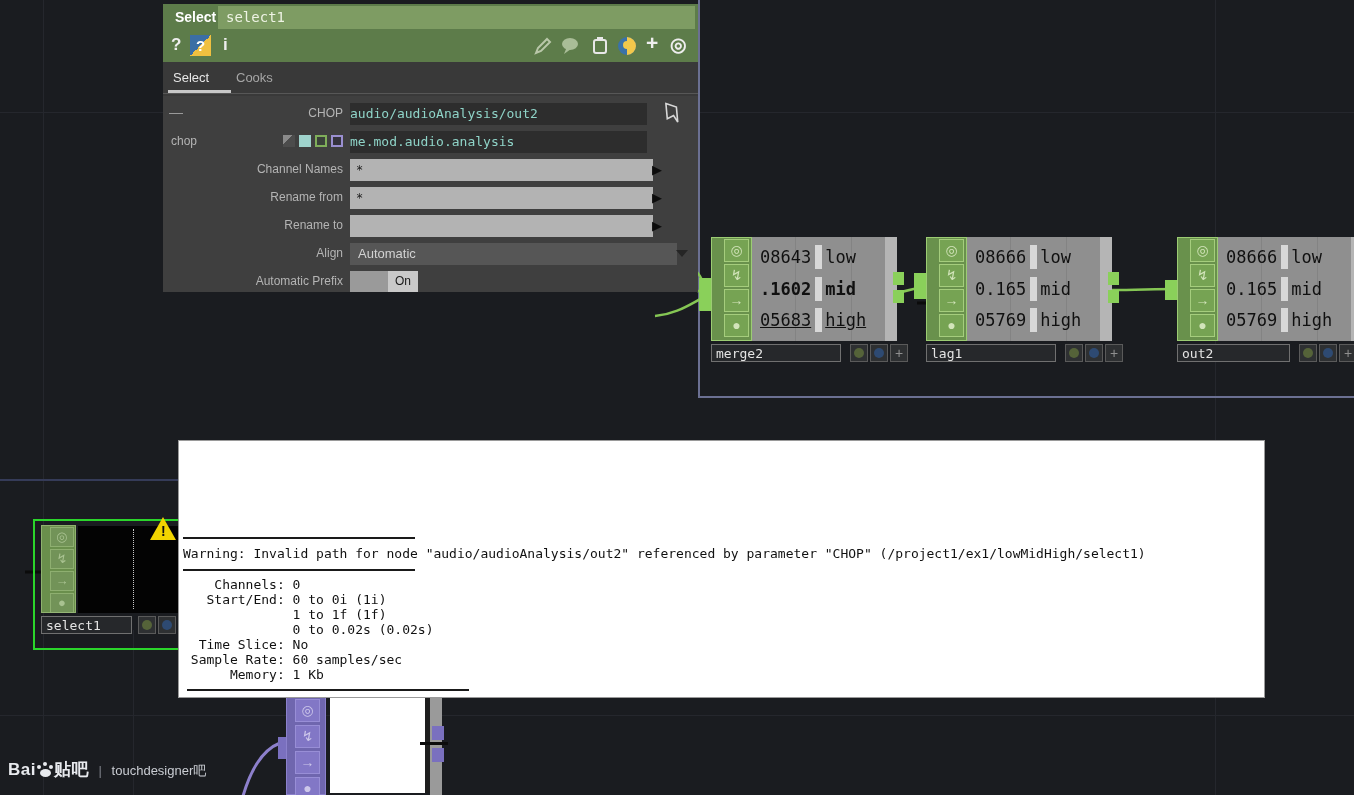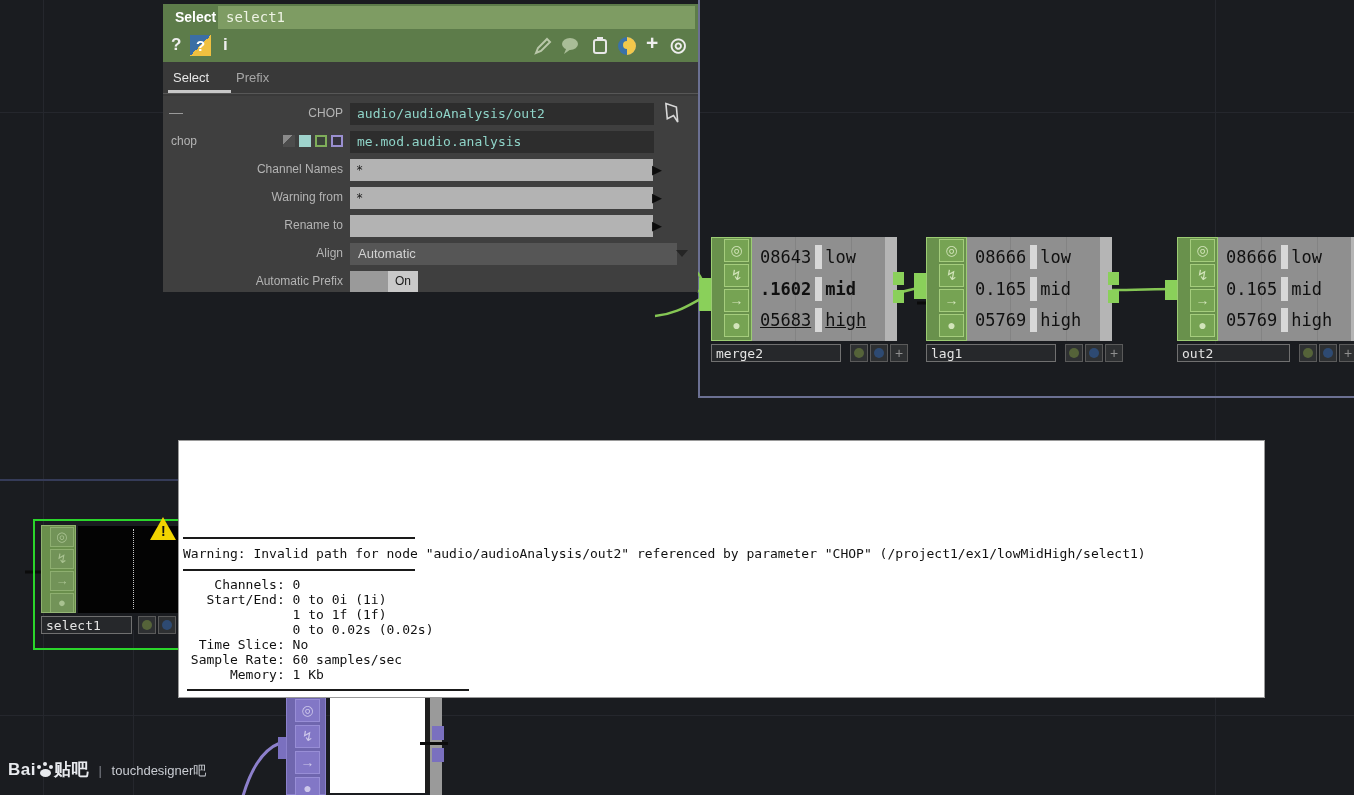--- a/index.html
+++ b/index.html
@@ -23,21 +23,21 @@
     background:linear-gradient(135deg,#3b6ea5 50%,#f0c040 50%);text-align:center;
     color:#fff;font-weight:bold;font-size:15px;line-height:21px;}
   .tb-ic{position:absolute;top:5px;width:20px;height:20px;}
   #dlg-tabs{position:absolute;left:0;top:58px;width:535px;height:34px;background:var(--tab-bar);}
   .tab{position:absolute;top:8px;font-size:13px;}
   #tab-underline{position:absolute;left:5px;top:28px;width:63px;height:4px;background:#c8c8c8;}
   #tab-baseline{position:absolute;left:0;top:31px;width:535px;height:1px;background:#575757;}
   .prow{position:absolute;left:0;width:535px;height:24px;}
   .plabel{position:absolute;left:0;width:180px;top:4px;font-size:12px;color:var(--label-gray);text-align:right;}
   .pfield-dark{position:absolute;left:187px;top:1px;width:297px;height:22px;background:var(--dark-field);
-    color:var(--teal);font-size:13px;line-height:22px;padding-left:7px;}
+    color:var(--teal);font-size:13px;line-height:22px;}
   .pfield-light{position:absolute;left:187px;top:1px;width:297px;height:22px;background:var(--light-field);
     color:#1c1c1c;font-size:12px;line-height:22px;padding-left:6px;}
   .parrow{position:absolute;left:489px;top:2px;width:20px;height:20px;color:#0c0c0c;font-size:13px;line-height:20px;}
   .esq{position:absolute;top:5px;width:12px;height:12px;box-sizing:border-box;}
   #dropdown{position:absolute;left:187px;top:1px;width:319px;height:22px;background:var(--dropdown);
     color:#d2d2d2;font-size:13px;line-height:22px;padding-left:8px;}
   #dd-arrow{position:absolute;right:10px;top:8px;width:0;height:0;
     border-left:6px solid transparent;border-right:6px solid transparent;border-top:7px solid #252525;}
   #toggle-track{position:absolute;left:187px;top:1px;width:38px;height:21px;background:#9a9a9a;}
   #toggle-chip{position:absolute;left:225px;top:1px;width:30px;height:21px;background:#c9c9c9;
@@ -258,21 +258,21 @@
         </svg>
       <svg class="tb-ic" style="left:454px;" viewBox="0 0 20 20">
           <circle cx="10" cy="10" r="9" fill="#3b72a8"></circle>
           <path d="M10,1 A9,9 0 0 1 10,19 L10,13 A4,4 0 0 1 10,5 Z" fill="#f2c84b"></path>
         </svg>
       <span class="tb-txt" style="left:483px;top:0;font-size:21px;">+</span>
       <span class="tb-txt" style="left:507px;top:2px;font-size:19px;">◎</span>
     </div>
     <div id="dlg-tabs">
       <span class="tab" style="left:10px;color:#e8e8e8;">Select</span>
-      <span class="tab" style="left:73px;color:#a6a6a6;">Prefix</span>
+      <span class="tab" style="left:73px;color:#a6a6a6;">Cooks</span>
       <div id="tab-underline"></div>
       <div id="tab-baseline"></div>
     </div>
 
     <div class="prow" style="top:98px;">
       <span class="abs" style="left:6px;top:2px;color:#9a9a9a;font-size:14px;">—</span>
       <span class="plabel">CHOP</span>
       <span class="pfield-dark mono">audio/audioAnalysis/out2</span>
       <svg class="abs" style="left:497px;top:0;width:24px;height:24px;" viewBox="0 0 24 24">
           <path d="M3,4 L14,4 L20,18 L14,13 L9,18 Z" fill="none" stroke="#d8d8d8" stroke-width="1.6" transform="rotate(18 12 12)"></path>
@@ -288,21 +288,21 @@
       <span class="pfield-dark mono">me.mod.audio.analysis</span>
     </div>
 
     <div class="prow" style="top:154px;">
       <span class="plabel">Channel Names</span>
       <span class="pfield-light mono">*</span>
       <span class="parrow">▶</span>
     </div>
 
     <div class="prow" style="top:182px;">
-      <span class="plabel">Warning from</span>
+      <span class="plabel">Rename from</span>
       <span class="pfield-light mono">*</span>
       <span class="parrow">▶</span>
     </div>
 
     <div class="prow" style="top:210px;">
       <span class="plabel">Rename to</span>
       <span class="pfield-light mono"></span>
       <span class="parrow">▶</span>
     </div>
 

